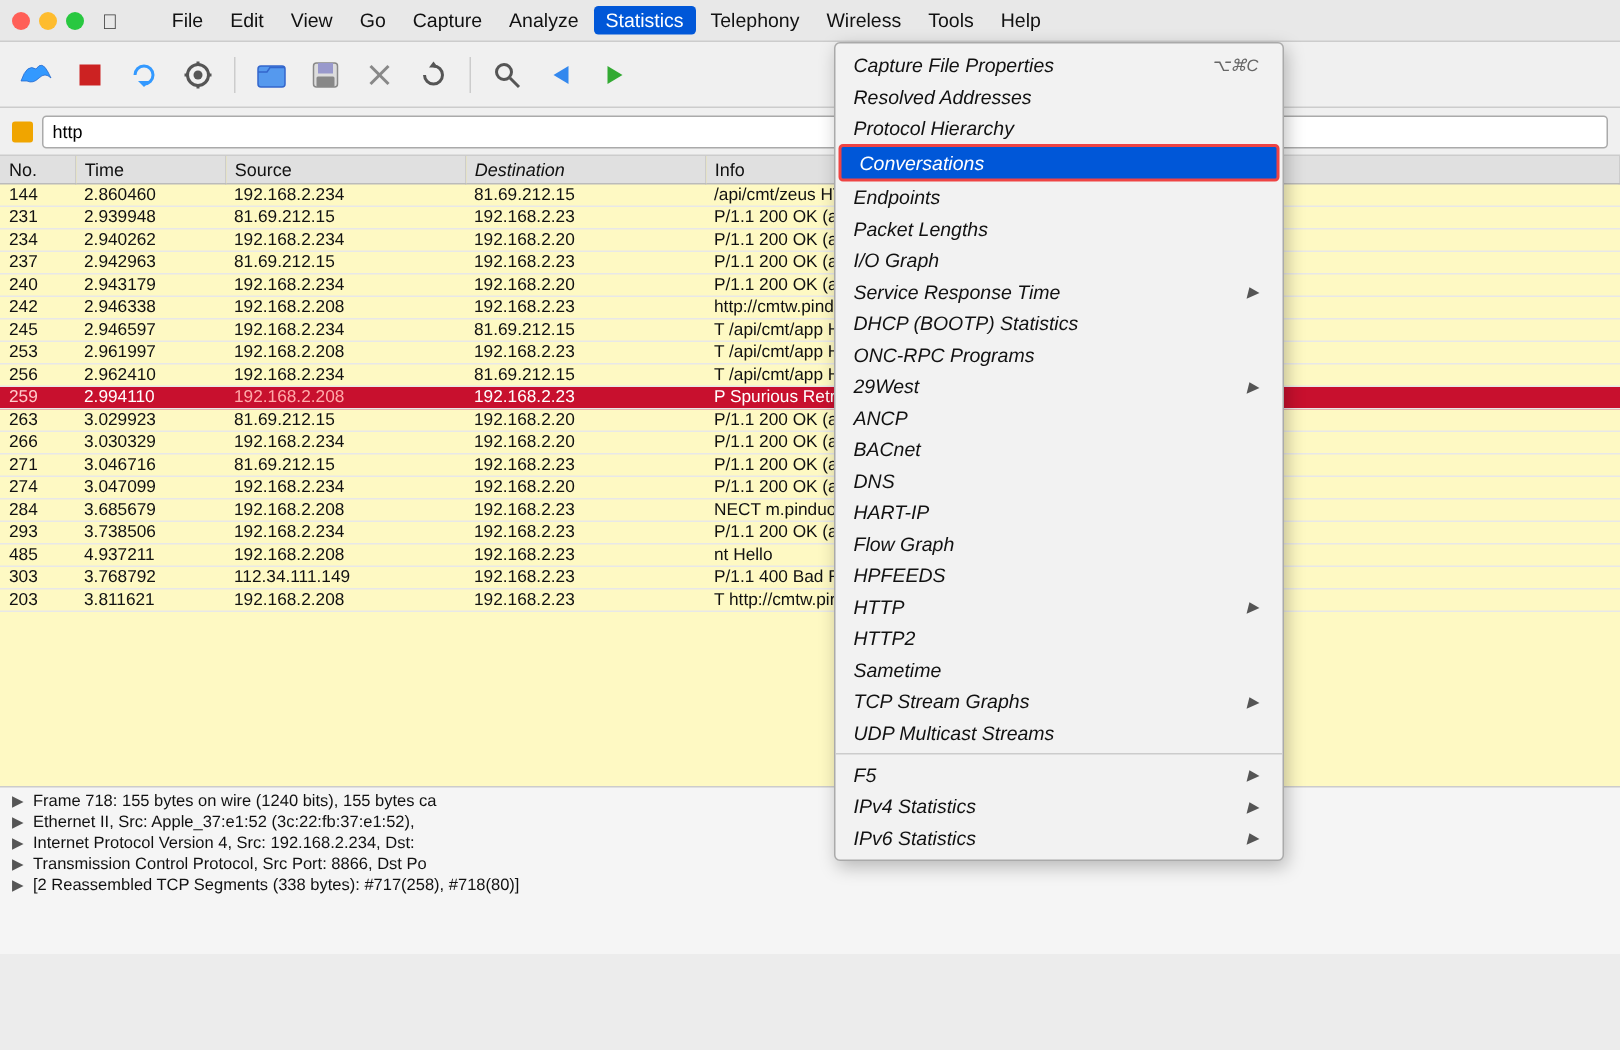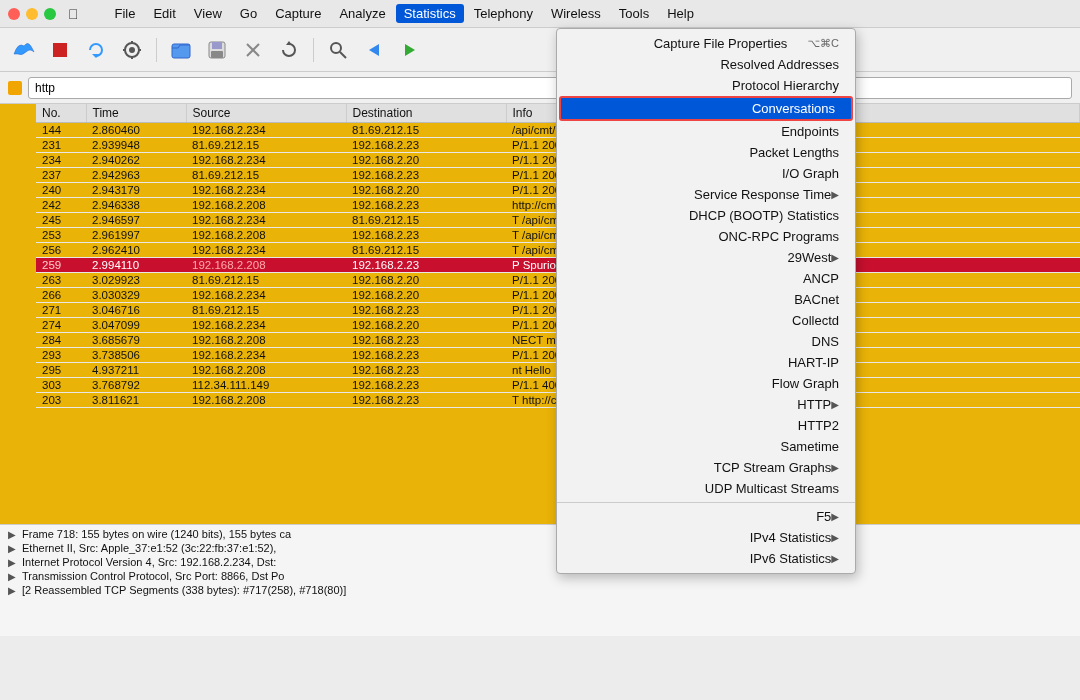--- a/index.html
+++ b/index.html
@@ -94,23 +94,22 @@
       border-radius: 3px;
       padding: 0 6px;
       font-size: 12px;
       background: white;
     }
 
     
     .table-container {
       height: 420px;
       overflow: hidden;
-      background: #eab308;
+      background: #fef9c3;
       position: relative;
-      padding-left: 36px;
     }
     .table {
       width: 100%;
       border-collapse: collapse;
     }
     .table thead th {
       background: #e0e0e0;
       border-bottom: 1px solid #bbb;
       border-right: 1px solid #ccc;
       padding: 2px 6px;
@@ -129,21 +128,21 @@
       white-space: nowrap;
     }
     .table tbody tr.selected {
       background: #c8102e !important;
       color: white;
     }
     .table tbody tr.selected td { color: white; }
     .col-no { width: 50px; }
     .col-time { width: 100px; }
     .col-src { width: 160px; }
-    .col-dst { width: 160px; }
+    .col-dst { width: 160px; font-style: italic; }
 
     
     .info-panel {
       background: #f5f5f5;
       border-top: 1px solid #ccc;
       height: 112px;
       overflow: hidden;
       padding: 2px 0;
     }
     .info-row {
@@ -170,26 +169,27 @@
       background: #f2f2f2;
       border: 1px solid #aaa;
       border-radius: 4px;
       box-shadow: 2px 4px 12px rgba(0,0,0,0.25);
       z-index: 100;
       padding: 4px 0;
     }
     .dd-item {
       display: flex;
       align-items: center;
-      justify-content: flex-end;
+      justify-content: space-between;
       padding: 3px 16px 3px 12px;
       font-size: 13px;
       color: #111;
       cursor: pointer;
       white-space: nowrap;
+      font-style: italic;
     }
     .dd-item.highlighted {
       background: #0057d8;
       color: white;
       border: 2px solid #e44;
       margin: 0 2px;
       border-radius: 3px;
     }
     .dd-item .shortcut {
       font-size: 11px;
@@ -426,21 +426,21 @@
       <td>NECT m.pinduoduo.net:4</td>
     </tr>
         <tr>
       <td style="">293</td>
       <td>3.738506</td>
       <td style="">192.168.2.234</td>
       <td>192.168.2.23</td>
       <td>P/1.1 200 OK  (applica</td>
     </tr>
         <tr>
-      <td style="">295</td>
+      <td style="">485</td>
       <td>4.937211</td>
       <td style="">192.168.2.208</td>
       <td>192.168.2.23</td>
       <td>nt Hello</td>
     </tr>
         <tr>
       <td style="">303</td>
       <td>3.768792</td>
       <td style="">112.34.111.149</td>
       <td>192.168.2.23</td>
@@ -520,30 +520,30 @@
         <span>29West</span>
         <span class="arrow-right">▶</span>
       </div>
       <div class="dd-item">
         <span>ANCP</span>
       </div>
       <div class="dd-item">
         <span>BACnet</span>
       </div>
       <div class="dd-item">
-        <span>Collectd</span>
-      </div>
-      <div class="dd-item">
         <span>DNS</span>
       </div>
       <div class="dd-item">
         <span>HART-IP</span>
       </div>
       <div class="dd-item">
         <span>Flow Graph</span>
+      </div>
+      <div class="dd-item">
+        <span>HPFEEDS</span>
       </div>
       <div class="dd-item">
         <span>HTTP</span>
         <span class="arrow-right">▶</span>
       </div>
       <div class="dd-item">
         <span>HTTP2</span>
       </div>
       <div class="dd-item">
         <span>Sametime</span>

